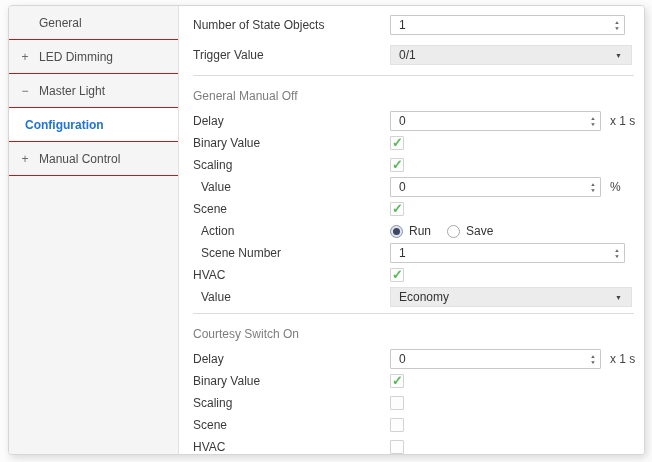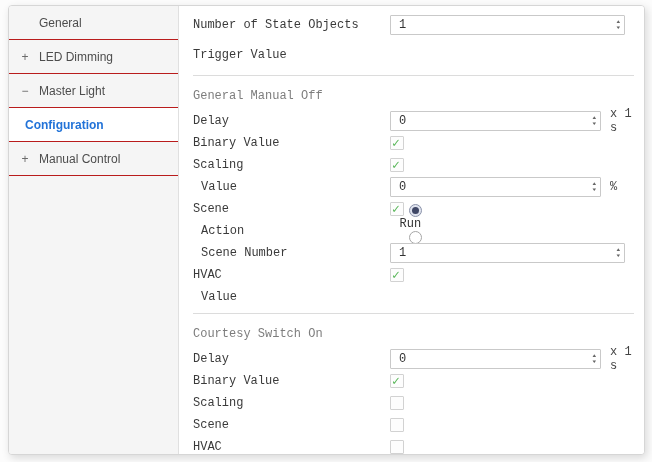--- a/index.html
+++ b/index.html
@@ -13,21 +13,21 @@
   
   .sidebar { width:170px; min-width:170px; background:#f5f5f5; border-right:1px solid #e0e0e0; }
   .side-item { height:34px; display:flex; align-items:center; border-bottom:1px solid #b91c1c;
                cursor:default; color:#4d4d4d; }
   .expander { width:12px; margin-left:10px; font-size:12px; color:#6b6b6b; text-align:center; }
   .side-label { margin-left:8px; }
   .side-item.selected { background:#ffffff; }
   .side-item.selected .side-label { margin-left:16px; color:#2273d8; font-weight:bold; }
 
   
-  .panel { flex:1; background:#fff; padding:4px 0 15px 14px; overflow:hidden;font-family:Liberation Mono, monospace; }
+  .panel { flex:1; background:#fff; padding:4px 0 15px 14px; overflow:hidden; }
   .row { position:relative; height:22px; display:flex; align-items:center; }
   .row.tall { height:30px; }
   .lbl { color:#3a3a3a; }
   .lbl.indent { margin-left:8px; }
   .sect { height:28px; display:flex; align-items:center; color:#7d7d7d; }
   .sep { height:1px; background:#dcdcdc; margin:5px 10px 6px 0; }
   .suffix { position:absolute; left:417px; color:#444; }
 
   
   .spinbox { position:absolute; left:197px; height:20px; }
@@ -45,21 +45,21 @@
         color:#333; cursor:pointer; }
   .dd-arrow { position:absolute; right:9px; font-size:7px; color:#444; }
 
   
   .cb { position:absolute; left:197px; width:14px; height:14px; background:#fdfdfd;
         border:1px solid #d2d2d2; border-radius:1px; cursor:pointer; }
   .cb .check { position:absolute; left:1px; top:-2px; font-size:13px; font-weight:bold;
                color:#5cb85c; }
 
   
-  .radio-group { position:absolute; left:197px; display:flex; align-items:center;flex-direction:column; }
+  .radio-group { position:absolute; left:197px; display:flex; align-items:center; }
   .radio { width:13px; height:13px; border-radius:50%; border:1px solid #a6a6a6; background:#fff;
            display:inline-flex; align-items:center; justify-content:center; cursor:pointer; }
   .radio.selected { background:#dfe3ee; border-color:#8b93aa; }
   .radio .dot { width:7px; height:7px; border-radius:50%; background:#3f4766; }
   .radio-lbl { margin:0 16px 0 6px; color:#333; }
 </style>
 </head>
 <body>
 
 <div class="window">
@@ -94,20 +94,24 @@
         <input value="1" style="">
         <span class="spin">
           <span>▲</span>
           <span>▼</span>
         </span>
       </div>
     </div>
 
     <div class="row tall">
       <span class="lbl">Trigger Value</span>
+      <div class="dd">
+        <span>0/1</span>
+        <span class="dd-arrow">▼</span>
+      </div>
     </div>
 
     <div class="sep"></div>
 
     <div class="sect">General Manual Off</div>
 
     <div class="row">
       <span class="lbl">Delay</span>
       <div class="spinbox w-suffix">
         <input value="0" style="">
@@ -177,20 +181,24 @@
 
     <div class="row">
       <span class="lbl">HVAC</span>
       <span class="cb checked">
         <span class="check">✓</span>
       </span>
     </div>
 
     <div class="row">
       <span class="lbl indent">Value</span>
+      <div class="dd">
+        <span>Economy</span>
+        <span class="dd-arrow">▼</span>
+      </div>
     </div>
 
     <div class="sep"></div>
 
     <div class="sect">Courtesy Switch On</div>
 
     <div class="row">
       <span class="lbl">Delay</span>
       <div class="spinbox w-suffix">
         <input value="0" style="">

